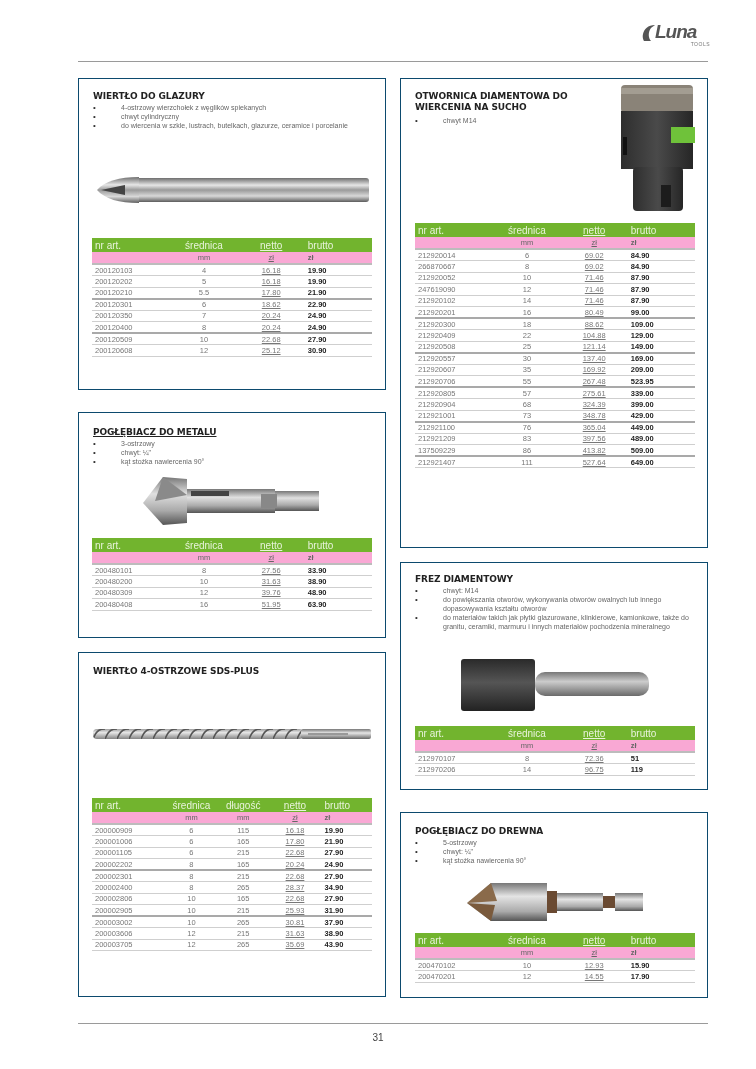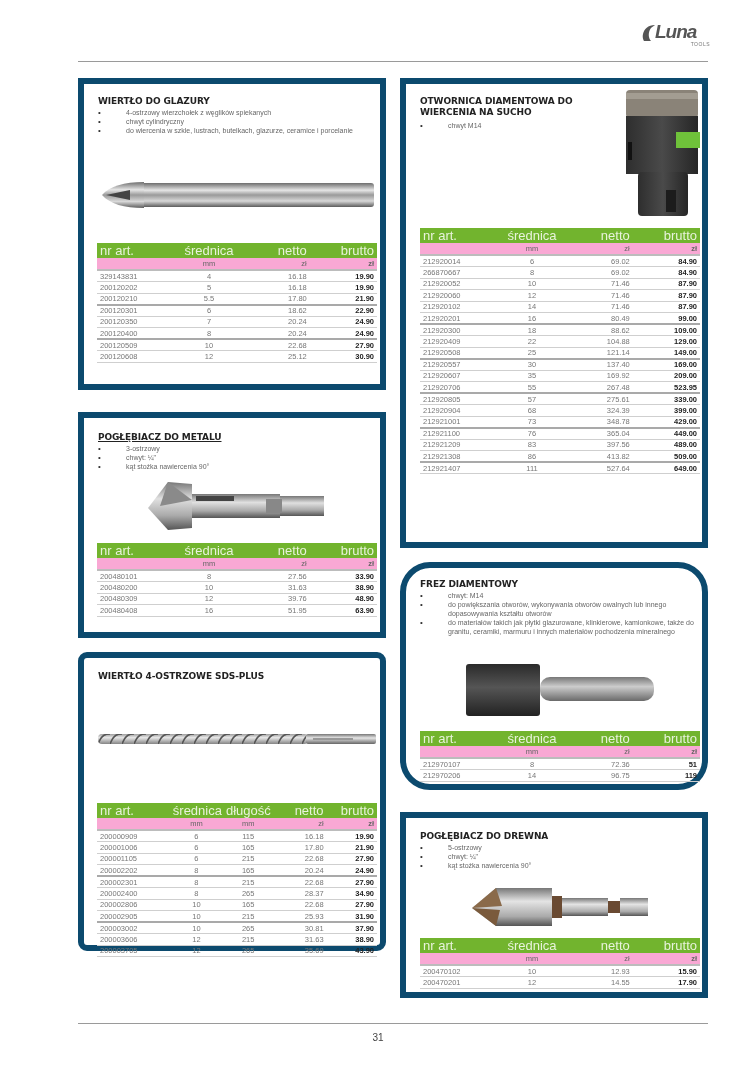--- a/index.html
+++ b/index.html
@@ -9,34 +9,34 @@
   .logo { position: absolute; left: 642px; top: 22px; width: 70px; height: 26px; }
   .logo-mark { position: absolute; left: 0; top: 2px; width: 14px; height: 18px; }
   .logo-text { position: absolute; left: 13px; top: -1px; font-family: "Liberation Sans", sans-serif; font-weight: bold; font-style: italic; font-size: 19px; color: #555; letter-spacing: -1px; }
   .logo-sub { position: absolute; right: 2px; top: 19px; font-size: 5px; color: #777; letter-spacing: 0.5px; }
 
   .rule { position: absolute; left: 78px; width: 630px; height: 1px; background: #9a9a9a; }
   .rule.top { top: 61px; }
   .rule.bottom { top: 1023px; }
   .page-num { position: absolute; left: 0; width: 756px; top: 1032px; text-align: center; font-size: 10px; color: #444; }
 
-  .card { position: absolute; border: 6px solid #0c4a6e; background: #fff; }
+  .card { position: absolute; border: 1px solid #0c4a6e; background: #fff; }
   .card-title { position: absolute; font-family: "DejaVu Sans", sans-serif; font-weight: bold; font-size: 9px; color: #222; letter-spacing: -0.1px; line-height: 11px; }
   .bullets { position: absolute; list-style: none; font-size: 7px; color: #666; line-height: 9px; }
   .bullets li { position: relative; padding-left: 28px; }
   .bullets li::before { content: "•"; position: absolute; left: 0; top: 0; color: #333; font-size: 8px; }
 
   table.spec { position: absolute; border-collapse: collapse; font-size: 7.5px; color: #777; table-layout: fixed; }
-  table.spec th { background: #72b42e; color: #e8f3db; font-weight: normal; height: 14px; padding: 0 3px; font-size: 13px; }
+  table.spec th { background: #72b42e; color: #e8f3db; font-weight: normal; height: 14px; padding: 0 3px; font-size: 10px; }
   table.spec tr.units td { background: #f9a8d4; height: 12px; color: #666; }
   table.spec td { height: 11.5px; padding: 0 3px; border-bottom: 1px solid #cfcfcf; white-space: nowrap; }
   table.spec tr.units td { border-bottom: 2px solid #bcbcbc; }
-  table.spec td.brutto, table.spec th.brutto { text-align: right; }
+  table.spec td.brutto, table.spec th.brutto { text-align: left; }
   table.spec td.brutto { color: #222; font-weight: bold; }
-  table.spec td.netto, table.spec th.netto { text-align: right; }
+  table.spec td.netto, table.spec th.netto { text-align: center; text-decoration: underline; }
   table.spec .l { text-align: left; }
   table.spec .c { text-align: center; }
   table.spec tr.grp td { border-bottom: 2px solid #a9a9a9; }
 
   .img { position: absolute; }
 </style>
 </head>
 <body>
 
 <div class="logo">
@@ -85,21 +85,21 @@
     </tr>
       </thead>
     <tbody>
         <tr class="units">
           <td class="l"></td>
           <td class="c">mm</td>
           <td class="netto">zł</td>
           <td class="brutto">zł</td>
         </tr>
         <tr>
-          <td class="l">329143831</td>
+          <td class="l">200120103</td>
           <td class="c">4</td>
           <td class="netto">16.18</td>
           <td class="brutto">19.90</td>
         </tr>
         <tr>
           <td class="l">200120202</td>
           <td class="c">5</td>
           <td class="netto">16.18</td>
           <td class="brutto">19.90</td>
         </tr>
@@ -209,21 +209,21 @@
         <tr>
           <td class="l">200480408</td>
           <td class="c">16</td>
           <td class="netto">51.95</td>
           <td class="brutto">63.90</td>
         </tr>
       </tbody>
   </table>
 </div>
 
-<div class="card" style="left:78px; top:652px; width:308px; height:299px;border-radius:9px;">
+<div class="card" style="left:78px; top:652px; width:308px; height:345px;">
   <div class="card-title" style="left:14px; top:13px;">WIERTŁO 4-OSTRZOWE SDS-PLUS</div>
   <svg class="img" style="left:14px; top:74px;" width="280" height="14" viewBox="0 0 280 14">
     <defs>
       <linearGradient id="g3" x1="0" y1="0" x2="0" y2="1">
         <stop offset="0" stop-color="#777"></stop>
           <stop offset="0.4" stop-color="#e6e6e6"></stop>
           <stop offset="1" stop-color="#666"></stop>
       </linearGradient>
       <pattern id="spiral" x="0" y="0" width="12" height="14" patternUnits="userSpaceOnUse">
         <rect width="12" height="14" fill="url(#g3)"></rect>
@@ -398,21 +398,21 @@
           <td class="netto">69.02</td>
           <td class="brutto">84.90</td>
         </tr>
         <tr>
           <td class="l">212920052</td>
           <td class="c">10</td>
           <td class="netto">71.46</td>
           <td class="brutto">87.90</td>
         </tr>
         <tr>
-          <td class="l">212920060</td>
+          <td class="l">247619090</td>
           <td class="c">12</td>
           <td class="netto">71.46</td>
           <td class="brutto">87.90</td>
         </tr>
         <tr>
           <td class="l">212920102</td>
           <td class="c">14</td>
           <td class="netto">71.46</td>
           <td class="brutto">87.90</td>
         </tr>
@@ -482,36 +482,36 @@
           <td class="netto">365.04</td>
           <td class="brutto">449.00</td>
         </tr>
         <tr>
           <td class="l">212921209</td>
           <td class="c">83</td>
           <td class="netto">397.56</td>
           <td class="brutto">489.00</td>
         </tr>
         <tr class="grp">
-          <td class="l">212921308</td>
+          <td class="l">137509229</td>
           <td class="c">86</td>
           <td class="netto">413.82</td>
           <td class="brutto">509.00</td>
         </tr>
         <tr>
           <td class="l">212921407</td>
           <td class="c">111</td>
           <td class="netto">527.64</td>
           <td class="brutto">649.00</td>
         </tr>
       </tbody>
   </table>
 </div>
 
-<div class="card" style="left:400px; top:562px; width:308px; height:228px;border-radius:30px;">
+<div class="card" style="left:400px; top:562px; width:308px; height:228px;">
   <div class="card-title" style="left:14px; top:11px;">FREZ DIAMENTOWY</div>
   <ul class="bullets" style="left:14px; top:23px; width:282px;">
     <li>chwyt: M14</li>
     <li>do powiększania otworów, wykonywania otworów owalnych lub innego dopasowywania kształtu otworów</li>
     <li>do materiałów takich jak płytki glazurowane, klinkierowe, kamionkowe, także do granitu, ceramiki, marmuru i innych materiałów pochodzenia mineralnego</li>
   </ul>
   <svg class="img" style="left:58px; top:96px;" width="194" height="52" viewBox="0 0 194 52">
     <defs>
       <linearGradient id="g5" x1="0" y1="0" x2="0" y2="1">
         <stop offset="0" stop-color="#2a2a2a"></stop>

